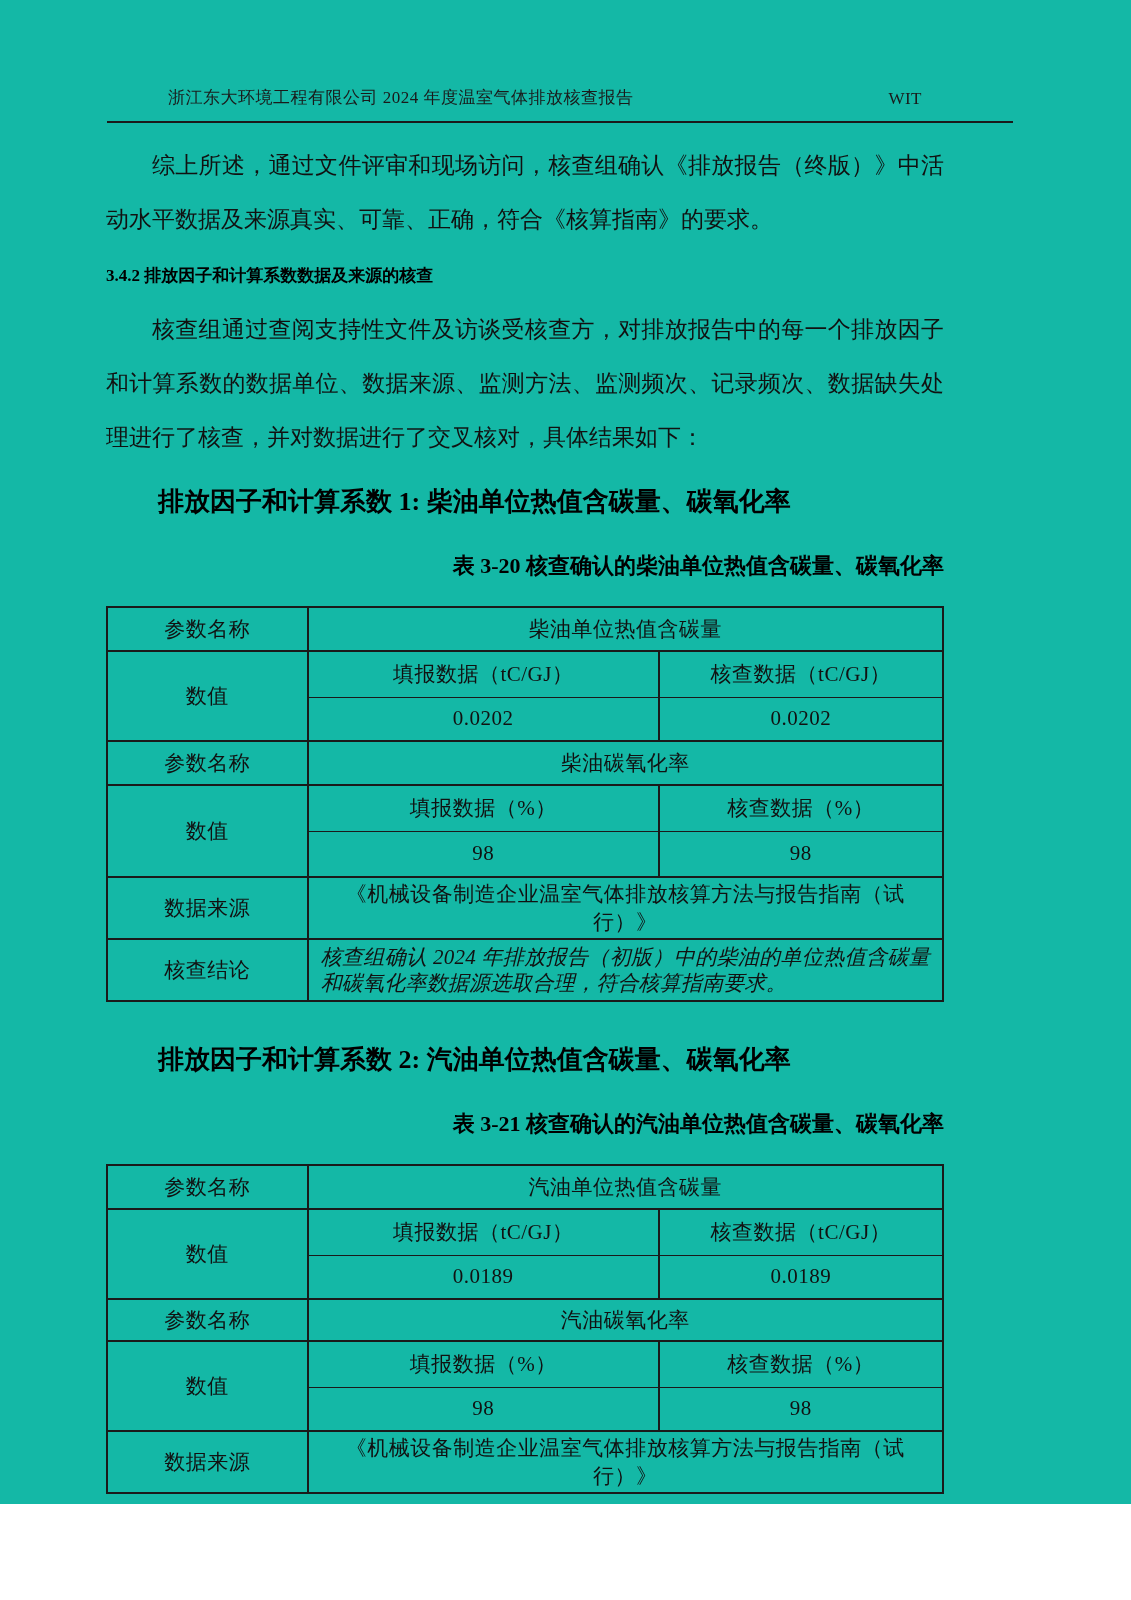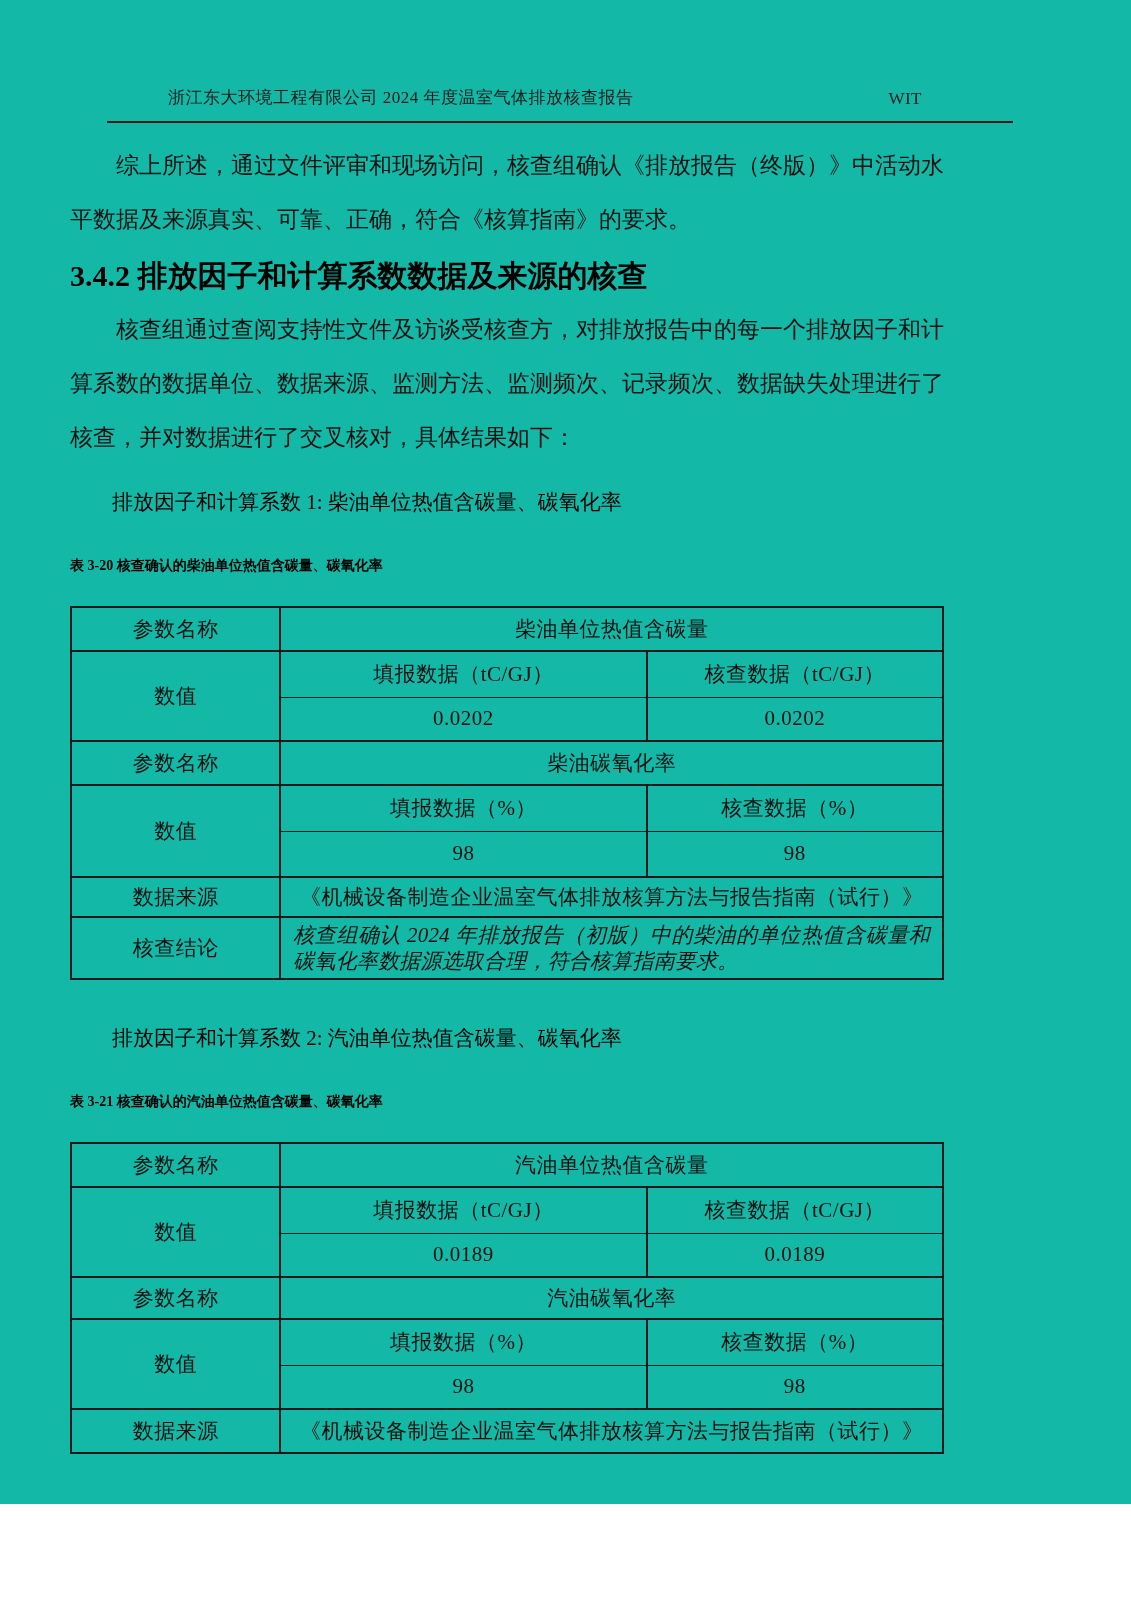--- a/index.html
+++ b/index.html
@@ -17,52 +17,52 @@
     padding: 86px 0 12px 0;
     border-bottom: 2px solid #1a1a1a;
     display: flex;
     justify-content: space-between;
     align-items: flex-end;
     font-size: 17px;
     letter-spacing: 0.5px;
   }
   .page-header .left { padding-left: 61px; }
   .page-header .right { padding-right: 91px; }
-  .content { padding: 0 187px 0 70px; }
+  .content { padding: 0 187px 0 106px; }
   .body-para {
     margin: 16px 0 0 0;
     font-size: 23px;
     line-height: 54px;
     text-align: justify;
     text-indent: 2em;
     color: #111;
   }
   .body-para.mt12 { margin-top: 12px; }
   .section-heading {
     margin: 14px 0 12px 0;
-    font-size: 30px;
+    font-size: 17px;
     line-height: 30px;
     font-weight: bold;
     color: #000;
   }
   .factor-heading {
     margin: 22px 0 0 0;
-    font-size: 21px;
+    font-size: 26px;
     line-height: 30px;
-    font-weight: normal;
+    font-weight: bold;
     text-indent: 2em;
     color: #000;
   }
   .factor-heading.mt28 { margin-top: 43px; }
   .table-title {
     margin: 34px 0 0 0;
-    font-size: 14px;
+    font-size: 22px;
     line-height: 30px;
     font-weight: bold;
-    text-align: left;
+    text-align: right;
     color: #000;
   }
   table.data-table {
     width: 100%;
     border-collapse: collapse;
     table-layout: fixed;
     margin: 25px 0 0 0;
   }
   table.data-table col.c1 { width: 24%; }
   table.data-table col.c2 { width: 42%; }

